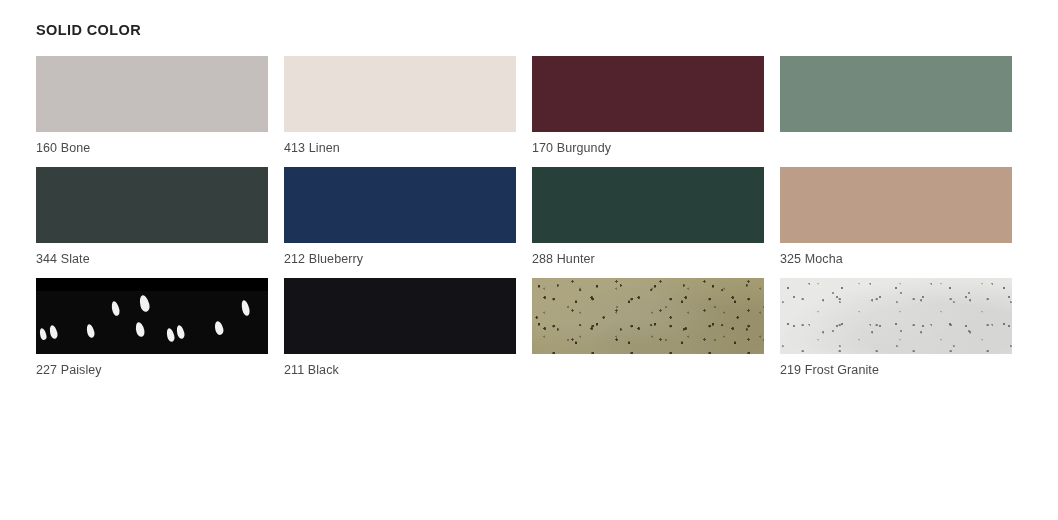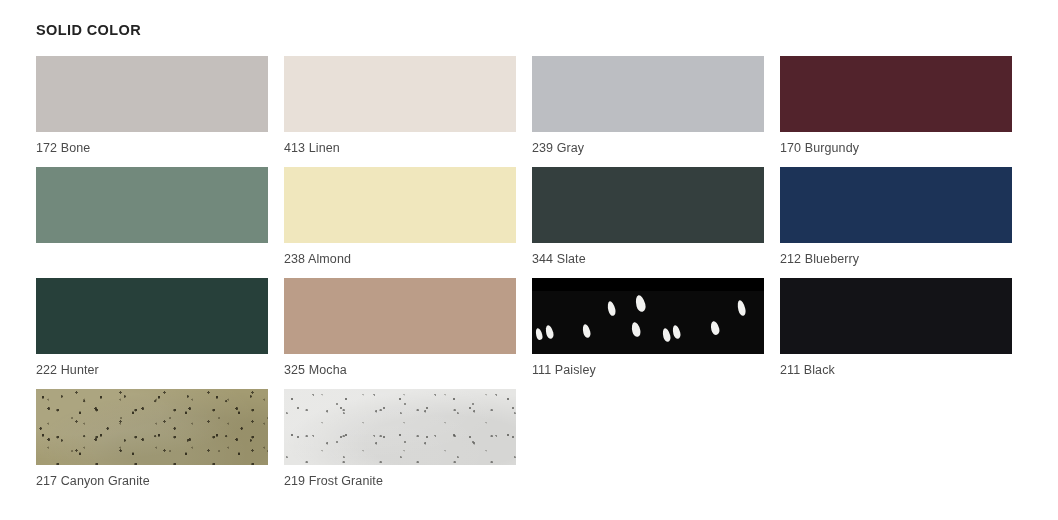--- a/index.html
+++ b/index.html
@@ -127,83 +127,74 @@
 </head>
 <body>
 
 <div class="page">
 
   <h1 class="section-title">SOLID COLOR</h1>
 
   <div class="swatch-grid">
       <div class="swatch-cell">
         <div class="swatch-chip" style="background-color: rgb(196, 191, 188);"></div>
-        <div class="swatch-label">172 Bone</div>
+        <div class="swatch-label">160 Bone</div>
       </div>
       <div class="swatch-cell">
         <div class="swatch-chip" style="background-color: rgb(232, 224, 216);"></div>
         <div class="swatch-label">413 Linen</div>
       </div>
       <div class="swatch-cell">
-        <div class="swatch-chip" style="background-color: rgb(188, 190, 194);"></div>
-        <div class="swatch-label">239 Gray</div>
-      </div>
-      <div class="swatch-cell">
         <div class="swatch-chip" style="background-color: rgb(82, 35, 44);"></div>
         <div class="swatch-label">170 Burgundy</div>
       </div>
       <div class="swatch-cell">
         <div class="swatch-chip" style="background-color: rgb(114, 137, 124);"></div>
       </div>
       <div class="swatch-cell">
-        <div class="swatch-chip" style="background-color: rgb(240, 231, 189);"></div>
-        <div class="swatch-label">238 Almond</div>
-      </div>
-      <div class="swatch-cell">
         <div class="swatch-chip" style="background-color: rgb(52, 63, 62);"></div>
         <div class="swatch-label">344 Slate</div>
       </div>
       <div class="swatch-cell">
         <div class="swatch-chip" style="background-color: rgb(28, 51, 87);"></div>
         <div class="swatch-label">212 Blueberry</div>
       </div>
       <div class="swatch-cell">
         <div class="swatch-chip" style="background-color: rgb(39, 64, 58);"></div>
-        <div class="swatch-label">222 Hunter</div>
+        <div class="swatch-label">288 Hunter</div>
       </div>
       <div class="swatch-cell">
         <div class="swatch-chip" style="background-color: rgb(187, 157, 136);"></div>
         <div class="swatch-label">325 Mocha</div>
       </div>
       <div class="swatch-cell">
         <div class="swatch-chip" style="background-color: rgb(10, 10, 10);">
           <div class="paisley-band"></div>
           <div class="paisley-drop" style="left: 4px; top: 50px; width: 6px; height: 12px;"></div>
           <div class="paisley-drop" style="left: 14px; top: 47px; width: 7px; height: 14px;"></div>
           <div class="paisley-drop" style="left: 51px; top: 46px; width: 7px; height: 14px;"></div>
           <div class="paisley-drop" style="left: 76px; top: 23px; width: 7px; height: 15px;"></div>
           <div class="paisley-drop" style="left: 104px; top: 17px; width: 9px; height: 17px;"></div>
           <div class="paisley-drop" style="left: 100px; top: 44px; width: 8px; height: 15px;"></div>
           <div class="paisley-drop" style="left: 131px; top: 50px; width: 7px; height: 14px;"></div>
           <div class="paisley-drop" style="left: 141px; top: 47px; width: 7px; height: 14px;"></div>
           <div class="paisley-drop" style="left: 179px; top: 43px; width: 8px; height: 14px;"></div>
           <div class="paisley-drop" style="left: 206px; top: 22px; width: 7px; height: 16px;"></div>
         </div>
-        <div class="swatch-label">111 Paisley</div>
+        <div class="swatch-label">227 Paisley</div>
       </div>
       <div class="swatch-cell">
         <div class="swatch-chip" style="background-color: rgb(19, 19, 23);"></div>
         <div class="swatch-label">211 Black</div>
       </div>
       <div class="swatch-cell">
         <div class="swatch-chip" style="background-color: rgb(163, 155, 114);">
           <div class="tex-layer tex-granite-mottle"></div>
           <div class="tex-layer tex-granite-dark"></div>
         </div>
-        <div class="swatch-label">217 Canyon Granite</div>
       </div>
       <div class="swatch-cell">
         <div class="swatch-chip" style="background-color: rgb(230, 230, 228);">
           <div class="tex-layer tex-granite-mottle"></div>
           <div class="tex-layer tex-granite-light"></div>
         </div>
         <div class="swatch-label">219 Frost Granite</div>
       </div>
     </div>
 

